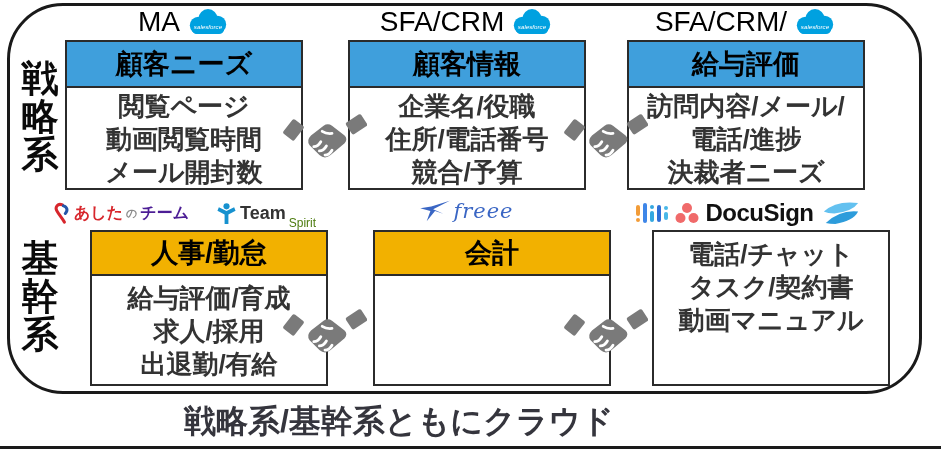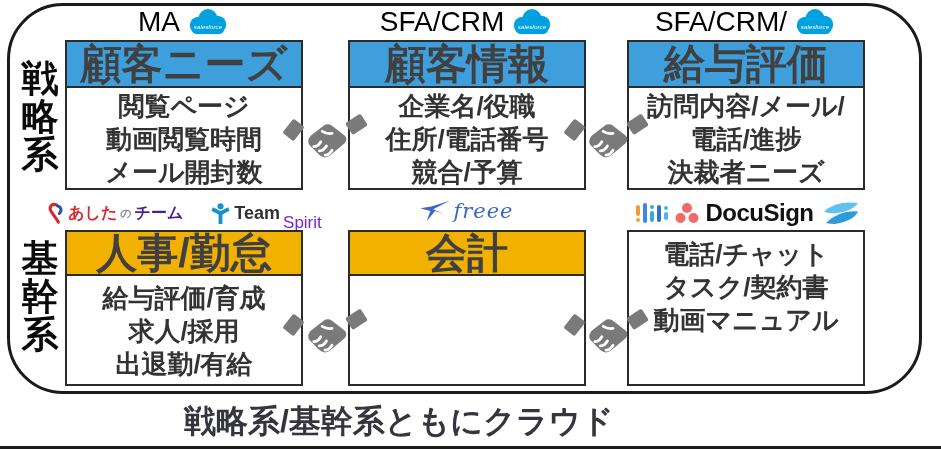--- a/index.html
+++ b/index.html
@@ -13,25 +13,25 @@
   .vlabel{position:absolute;left:19px;width:42px;font-size:37px;line-height:38px;
           font-weight:800;color:#0a0a0a;word-break:break-all;text-align:center;}
   .vlabel.strategic{top:60px;}
   .vlabel.core{top:240px;}
 
   .cat-label{position:absolute;top:5px;height:34px;display:flex;align-items:center;
              justify-content:center;gap:6px;}
   .cat-label .cat-text{font-size:28px;color:#000;font-weight:400;white-space:nowrap;}
 
   .box{position:absolute;width:238px;border:2px solid #2b2b2b;background:#fff;box-sizing:border-box;}
-  .box .hdr{display:flex;align-items:center;justify-content:center;color:#404040;
-            font-weight:800;font-size:41px;border-bottom:2px solid #2b2b2b;white-space:nowrap;}
+  .box .hdr{display:flex;align-items:center;justify-content:center;color:#000000;
+            font-weight:800;font-size:27px;border-bottom:2px solid #2b2b2b;white-space:nowrap;}
   .box.top-row{top:40px;height:150px;}
   .box.top-row .hdr{height:44px;}
-  .box.bot-row{top:230px;height:156px;}
+  .box.bot-row{top:230px;height:156px;margin-left:25px;}
   .box.bot-row .hdr{height:42px;}
   .hdr.blue{background:#3F9FDC;}
   .hdr.orange{background:#F2B100;}
   .box .body{display:flex;flex-direction:column;align-items:center;justify-content:center;
              padding:2px 12px;}
   .box.top-row .body{height:98px;}
   .box.bot-row .body{height:106px;}
   .body .line{font-size:26px;line-height:33px;font-weight:700;color:#333;white-space:nowrap;}
 
   .col1{left:65px;} .col2{left:348px;} .col3{left:627px;}
@@ -39,21 +39,21 @@
 
   .logos{position:absolute;height:32px;display:flex;align-items:center;justify-content:center;}
   .logos.l1{left:58px;top:197px;width:252px;gap:27px;}
   .logos.l2{left:348px;top:195px;width:238px;gap:4px;}
   .logos.l3{left:620px;top:197px;width:256px;gap:7px;}
   .logo-unit{display:flex;align-items:center;gap:3px;white-space:nowrap;}
   .ashita-t1{font-size:16px;font-weight:800;color:#D7262C;}
   .ashita-t2{font-size:11px;font-weight:700;color:#8a8a8a;}
   .ashita-t3{font-size:16px;font-weight:700;color:#4c1d95;}
   .ts-t1{font-size:18px;font-weight:800;color:#333;}
-  .ts-t2{font-size:17px;font-weight:400;color:#6d28d9;margin-top:19px;}
+  .ts-t2{font-size:12px;font-weight:400;color:#4d7c0f;margin-top:19px;}
   .freee-text{font-family:"DejaVu Serif","Liberation Serif",serif;font-style:italic;
               font-size:21px;color:#3A66C4;letter-spacing:1px;}
   .docusign-text{font-size:24px;font-weight:800;color:#111;letter-spacing:-0.5px;}
 
   .miitel{display:flex;align-items:center;gap:3px;height:26px;}
   .mcol{display:flex;flex-direction:column;align-items:center;gap:2px;}
   .mbar{width:4px;border-radius:2px;}
   .mdot{width:4px;height:4px;border-radius:50%;}
 
   .handshake{position:absolute;width:84px;height:70px;z-index:5;}

